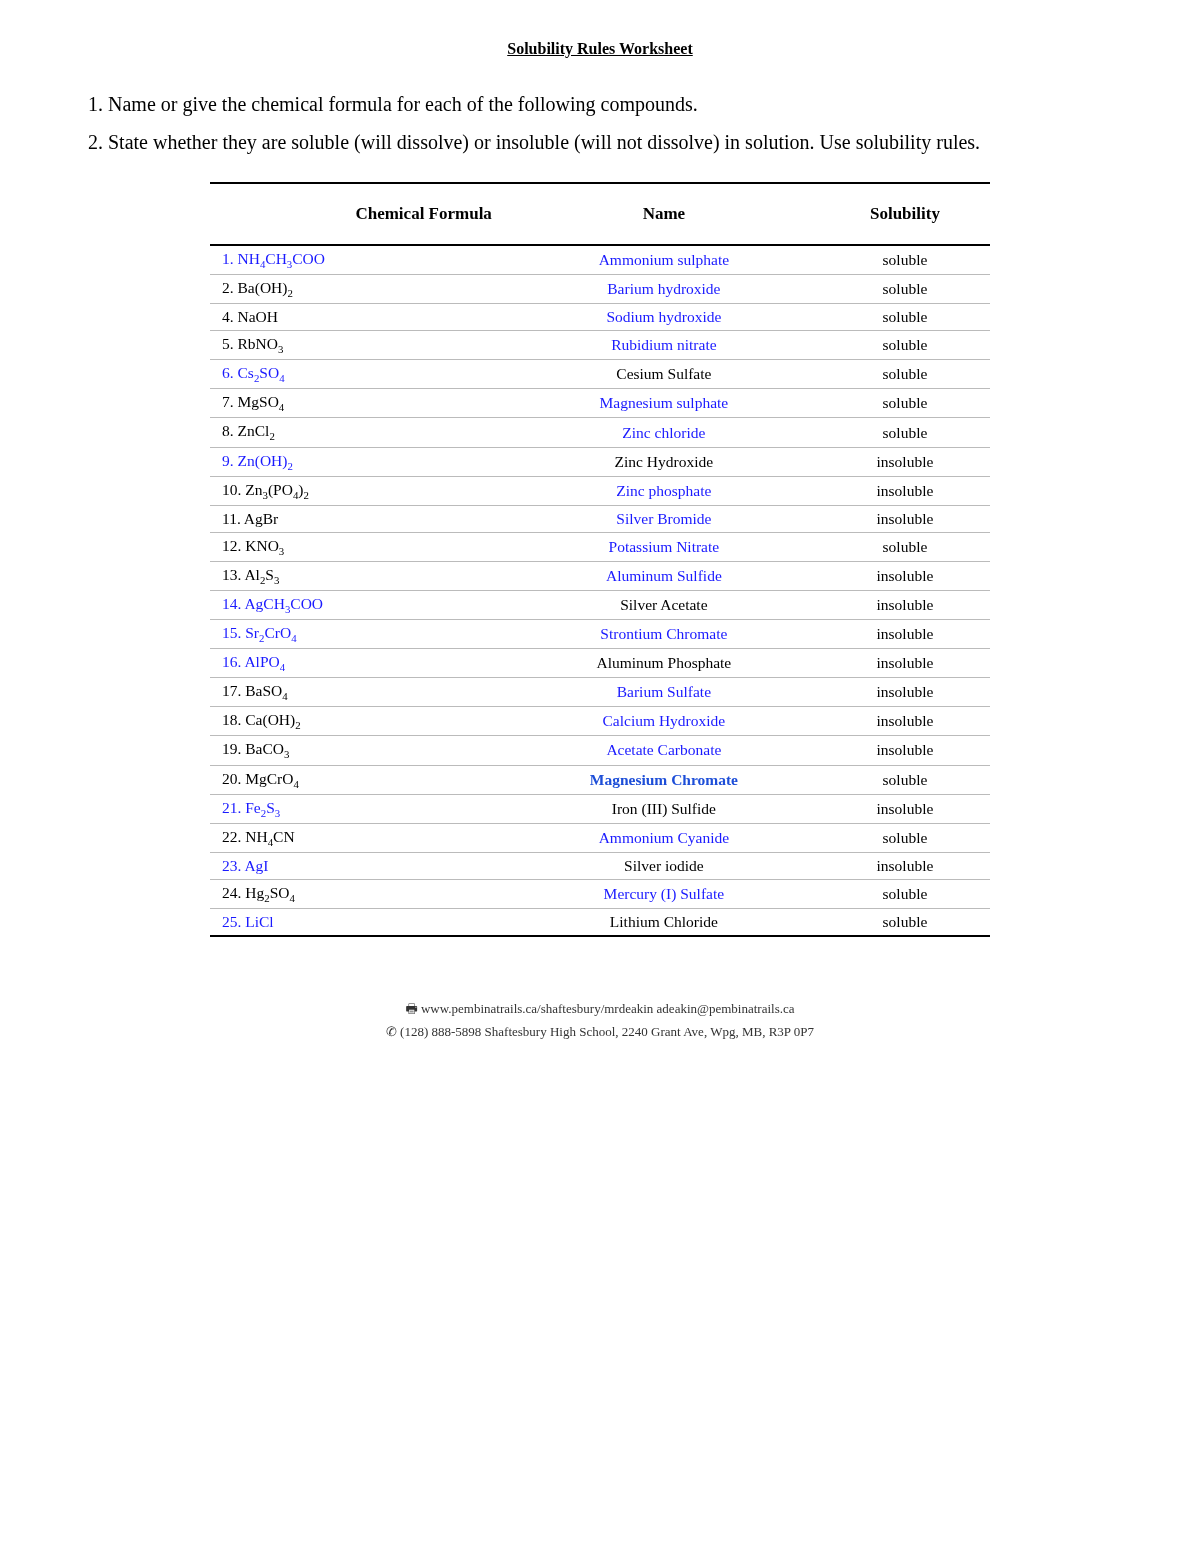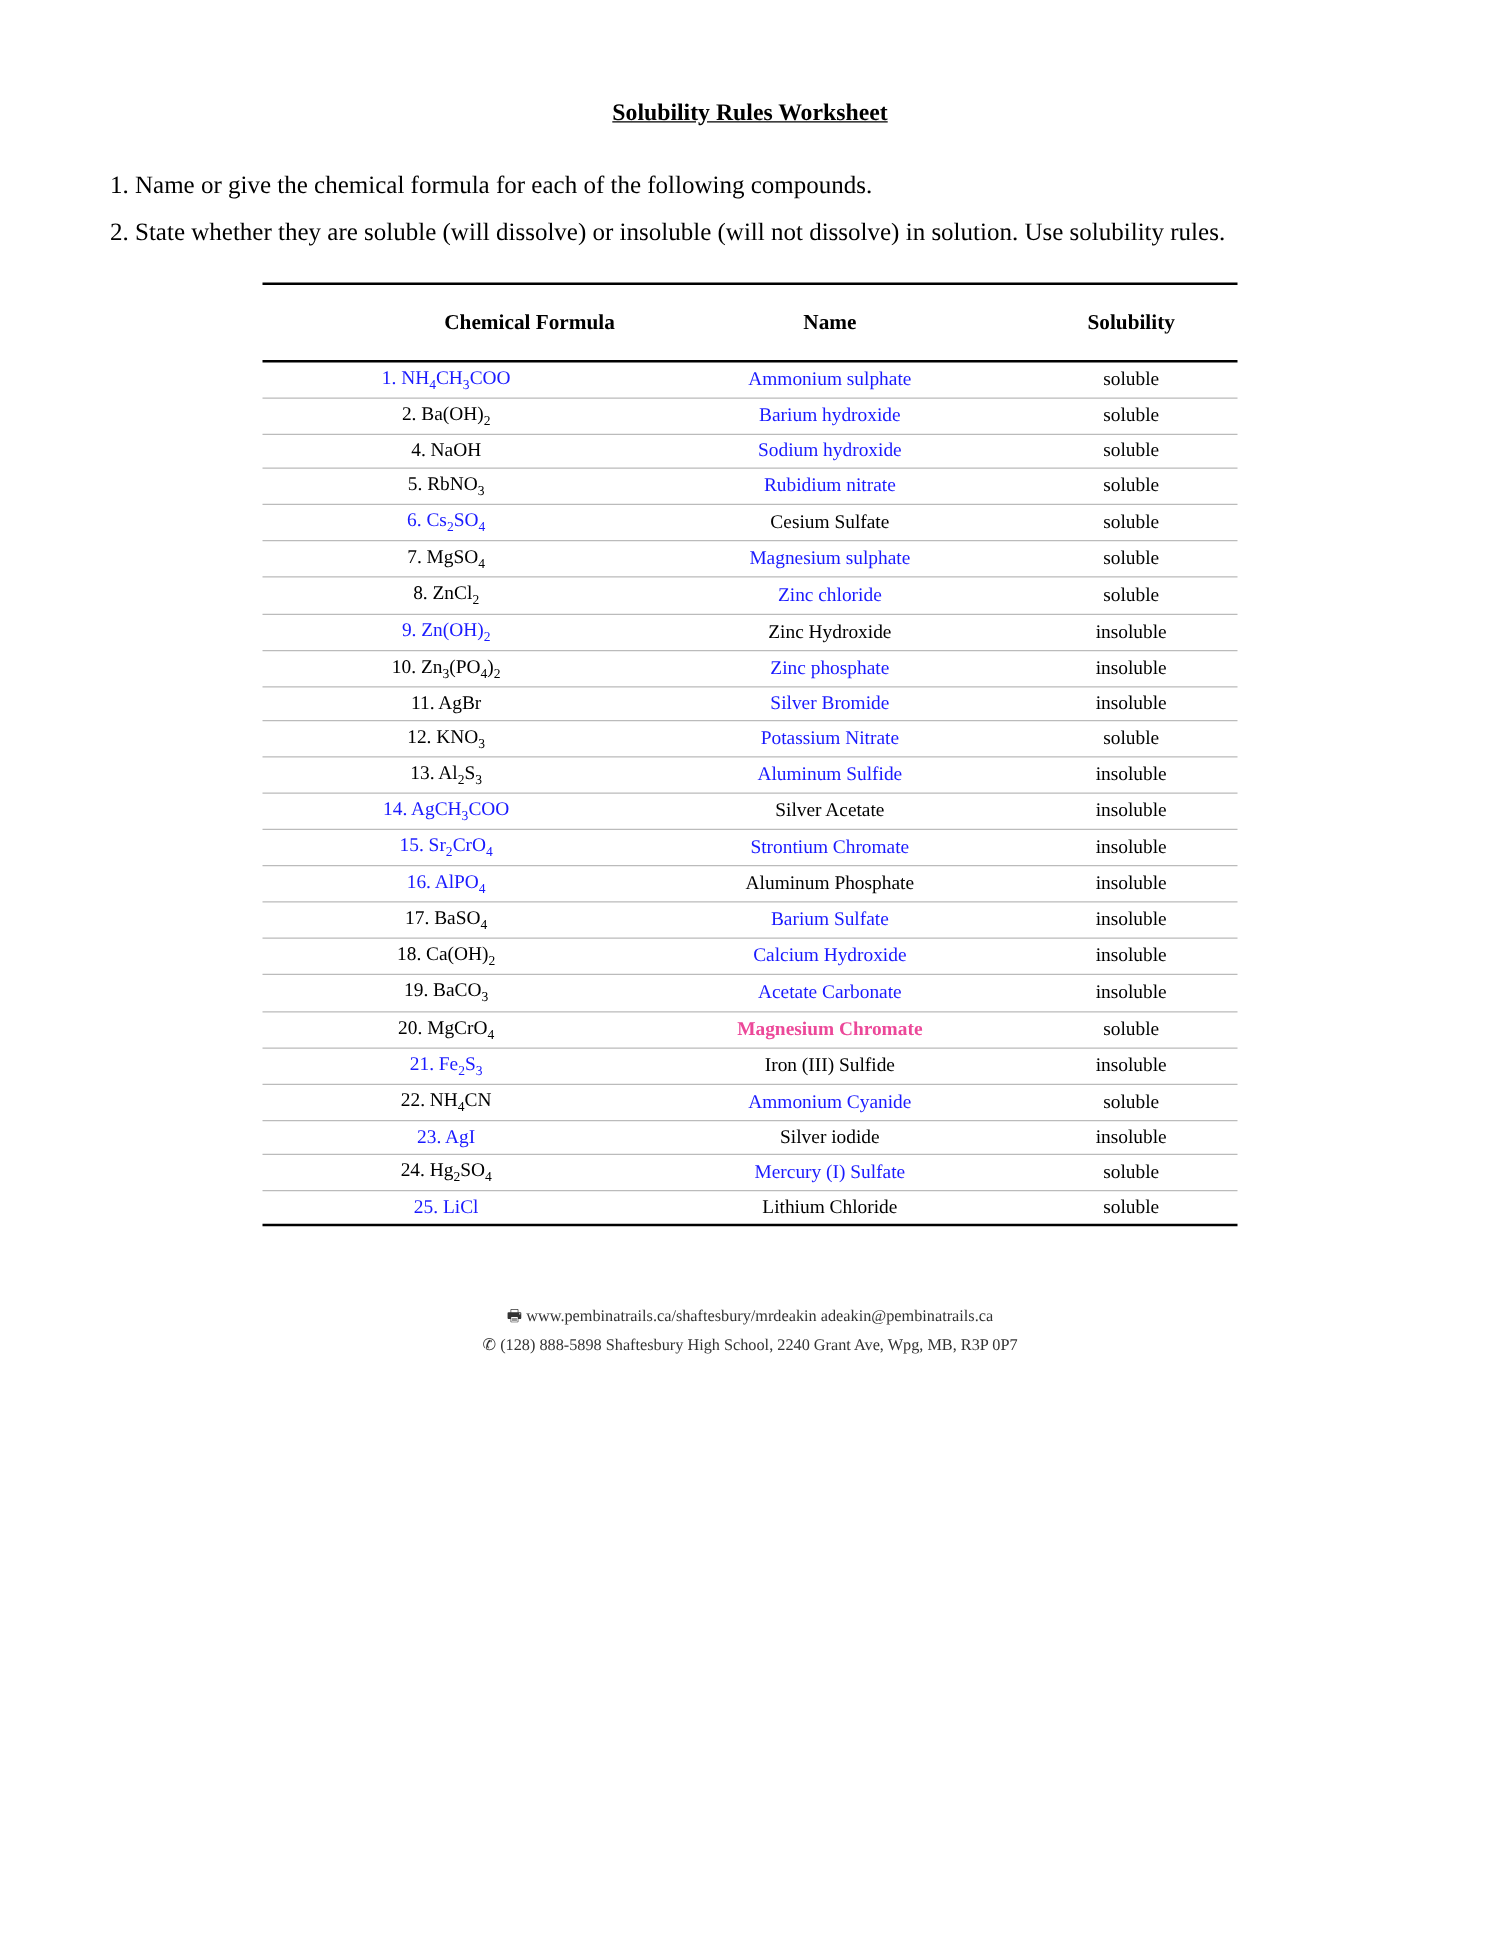--- a/index.html
+++ b/index.html
@@ -7,25 +7,24 @@
       background: #fff;
       font-family: 'Times New Roman', Times, serif;
       font-size: 16px;
       color: #000;
       width: 1200px;
       min-height: 1553px;
       padding: 40px 80px 60px 80px;
     }
     h1 {
       text-align: center;
-      font-size: 19px;
+      font-size: 16px;
       font-weight: bold;
       margin-bottom: 30px;
       text-decoration: underline;
-      margin-top: 40px;
     }
     .instructions {
       margin-bottom: 24px;
       font-size: 20px;
       line-height: 1.6;
     }
     .instructions ol {
       padding-left: 28px;
     }
     .instructions li {
@@ -50,29 +49,29 @@
     }
     tbody tr {
       border-bottom: 1px solid #bbb;
     }
     tbody td {
       padding: 4px 12px;
       font-size: 15.5px;
       text-align: center;
     }
     tbody td:first-child {
-      text-align: center;
+      text-align: left;
       padding-right: 16px;
       white-space: nowrap;
     }
     tbody tr:last-child {
       border-bottom: 2px solid #000;
     }
     .blue { color: #1a1aff; }
-    .bold-blue { color: #ec4899; font-weight: bold; }
+    .bold-blue { color: #1d4ed8; font-weight: bold; }
     sub { font-size: 0.7em; }
     .footer {
       text-align: center;
       font-size: 13px;
       color: #333;
       margin-top: 60px;
       line-height: 1.8;
     }
   </style>
 </head>

